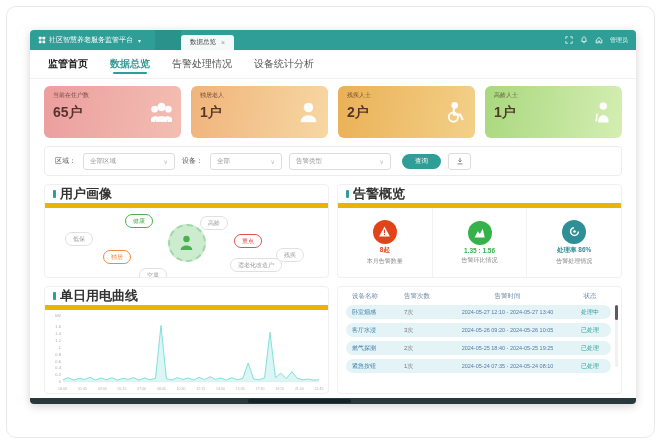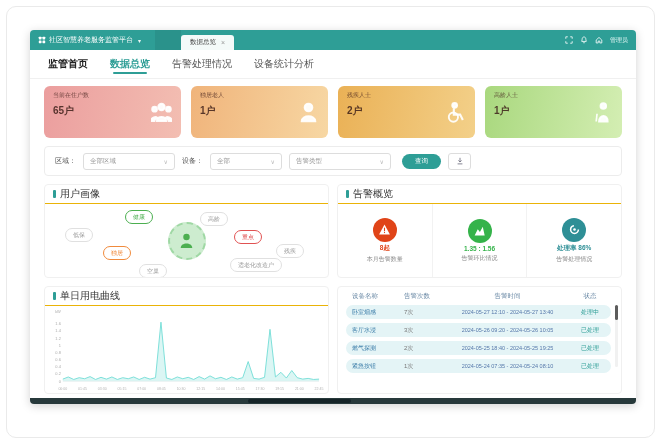--- a/index.html
+++ b/index.html
@@ -29,21 +29,21 @@
   .nav-tab.active{color:#2E9E96;font-weight:700;}
   .nav-tab.active::after{content:"";position:absolute;left:8%;right:8%;bottom:4px;height:2px;background:#2E9E96;border-radius:1px;}
 
   .content{flex:1;padding:7px 14px 4px;display:flex;flex-direction:column;gap:8px;min-height:0;}
 
   
   .cards{display:flex;gap:10px;flex:0 0 auto;}
   .card{flex:1;height:42px;border-radius:6px;padding:5px 9px;display:flex;justify-content:space-between;cursor:pointer;}
   .card .txt{display:flex;flex-direction:column;gap:4px;}
   .card .lbl{font-size:6px;color:rgba(70,35,30,.75);}
-  .card .val{font-size:10px;font-weight:700;color:rgba(60,30,25,.85);}
+  .card .val{font-size:14px;font-weight:700;color:rgba(60,30,25,.85);}
   .card svg{width:21px;height:21px;align-self:center;fill:rgba(255,255,255,.92);stroke:rgba(255,255,255,.92);}
   .card1{background:linear-gradient(100deg,#eb9e9e,#f3beb2);}
   .card2{background:linear-gradient(100deg,#f0b47b,#f7d7a3);}
   .card3{background:linear-gradient(100deg,#eab156,#f3d089);}
   .card4{background:linear-gradient(100deg,#a9d87e,#d4eeb3);}
 
   
   .filter{height:28px;border:1px solid #ececec;border-radius:4px;display:flex;align-items:center;gap:7px;
           padding:0 10px;font-size:7px;color:#555;flex:0 0 auto;}
   .flabel{white-space:nowrap;}
@@ -53,22 +53,22 @@
   .w1{width:78px;}.w2{width:58px;}.w3{width:88px;}
   .btn-search{height:15px;padding:0 13px;background:#2E9E96;color:#fff;border:none;border-radius:8px;
               font-size:6.5px;display:flex;align-items:center;cursor:pointer;margin-left:4px;}
   .btn-export{height:15px;width:21px;border:1px solid #ddd;background:#fff;border-radius:3px;display:flex;
               align-items:center;justify-content:center;cursor:pointer;}
   .btn-export svg{width:8px;height:8px;fill:none;stroke:#667;stroke-width:1;}
 
   
   .grid{flex:1;display:grid;grid-template-columns:1fr 1fr;grid-template-rows:94px auto;gap:8px;min-height:0;}
   .panel{border:1px solid #f0f0f0;border-radius:4px;display:flex;flex-direction:column;overflow:hidden;background:#fff;}
-  .ptitle{height:18px;display:flex;align-items:center;gap:4px;padding:0 8px;font-size:10px;font-weight:400;
-          color:#333;border-bottom:1px solid #eab308;flex:0 0 auto;}
+  .ptitle{height:18px;display:flex;align-items:center;gap:4px;padding:0 8px;font-size:13px;font-weight:700;
+          color:#333;border-bottom:5px solid #eab308;flex:0 0 auto;}
   .pmark{width:3px;height:8px;background:#2E9E96;border-radius:1px;}
 
   
   .profile-body{flex:1;position:relative;}
   .avatar{position:absolute;left:50%;top:50%;transform:translate(-50%,-50%);width:34px;height:34px;border-radius:50%;
           background:#cdeccf;border:2px dashed #9fd8a4;display:flex;align-items:center;justify-content:center;}
   .avatar svg{width:17px;height:17px;fill:#4caf50;}
   .chip{position:absolute;font-size:6px;color:#999;background:#fff;border:1px solid #e0e0e0;border-radius:8px;
         padding:1.5px 7px;white-space:nowrap;}
   .chip.green{color:#4CAF50;border-color:#4CAF50;}

